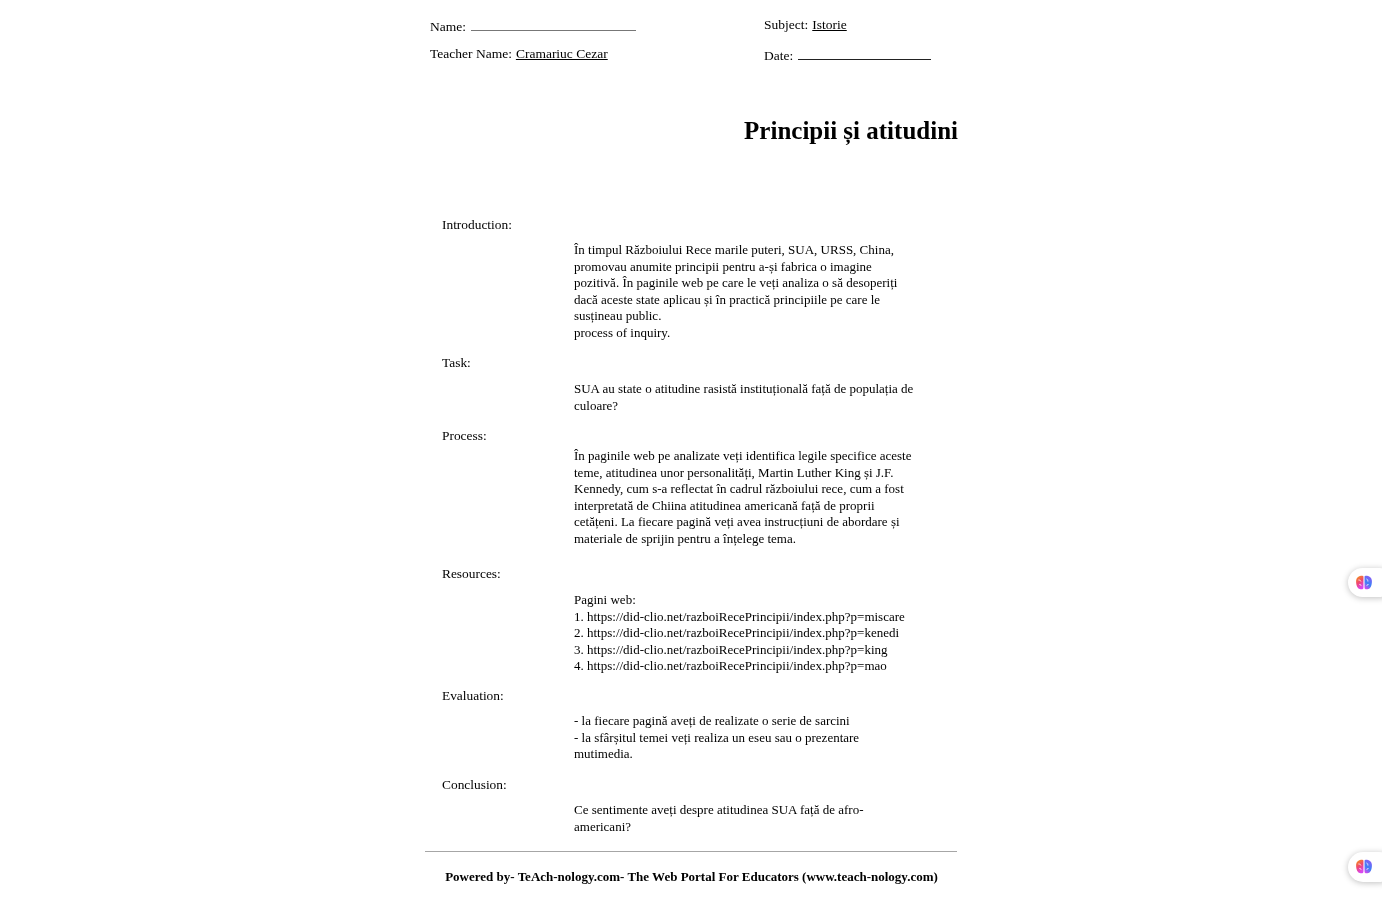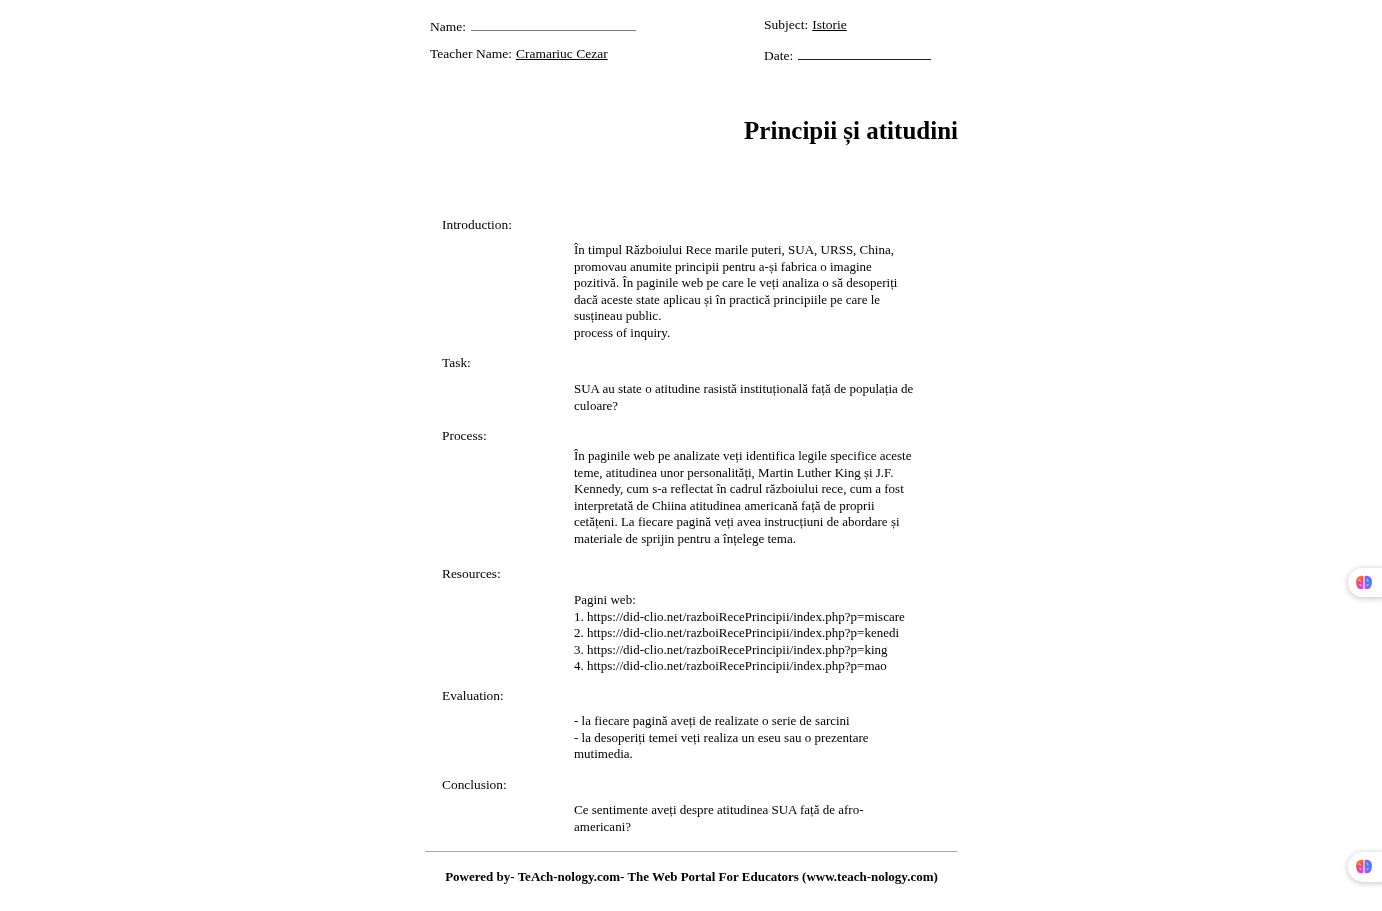--- a/index.html
+++ b/index.html
@@ -101,21 +101,21 @@
 
   <div class="sec-label" style="top:566px">Resources:</div>
   <div class="sec-text" style="top:592px">Pagini web:
 1. https://did-clio.net/razboiRecePrincipii/index.php?p=miscare
 2. https://did-clio.net/razboiRecePrincipii/index.php?p=kenedi
 3. https://did-clio.net/razboiRecePrincipii/index.php?p=king
 4. https://did-clio.net/razboiRecePrincipii/index.php?p=mao</div>
 
   <div class="sec-label" style="top:688px">Evaluation:</div>
   <div class="sec-text" style="top:713px">- la fiecare pagină aveți de realizate o serie de sarcini
-- la desoperiți temei veți realiza un eseu sau o prezentare
+- la sfârșitul temei veți realiza un eseu sau o prezentare
 mutimedia.</div>
 
   <div class="sec-label" style="top:777px">Conclusion:</div>
   <div class="sec-text" style="top:802px">Ce sentimente aveți despre atitudinea SUA față de afro-
 americani?</div>
 
   <div class="rule"></div>
   <div class="footer">Powered by- TeAch-nology.com- The Web Portal For Educators (www.teach-nology.com)</div>
 
 </div>

